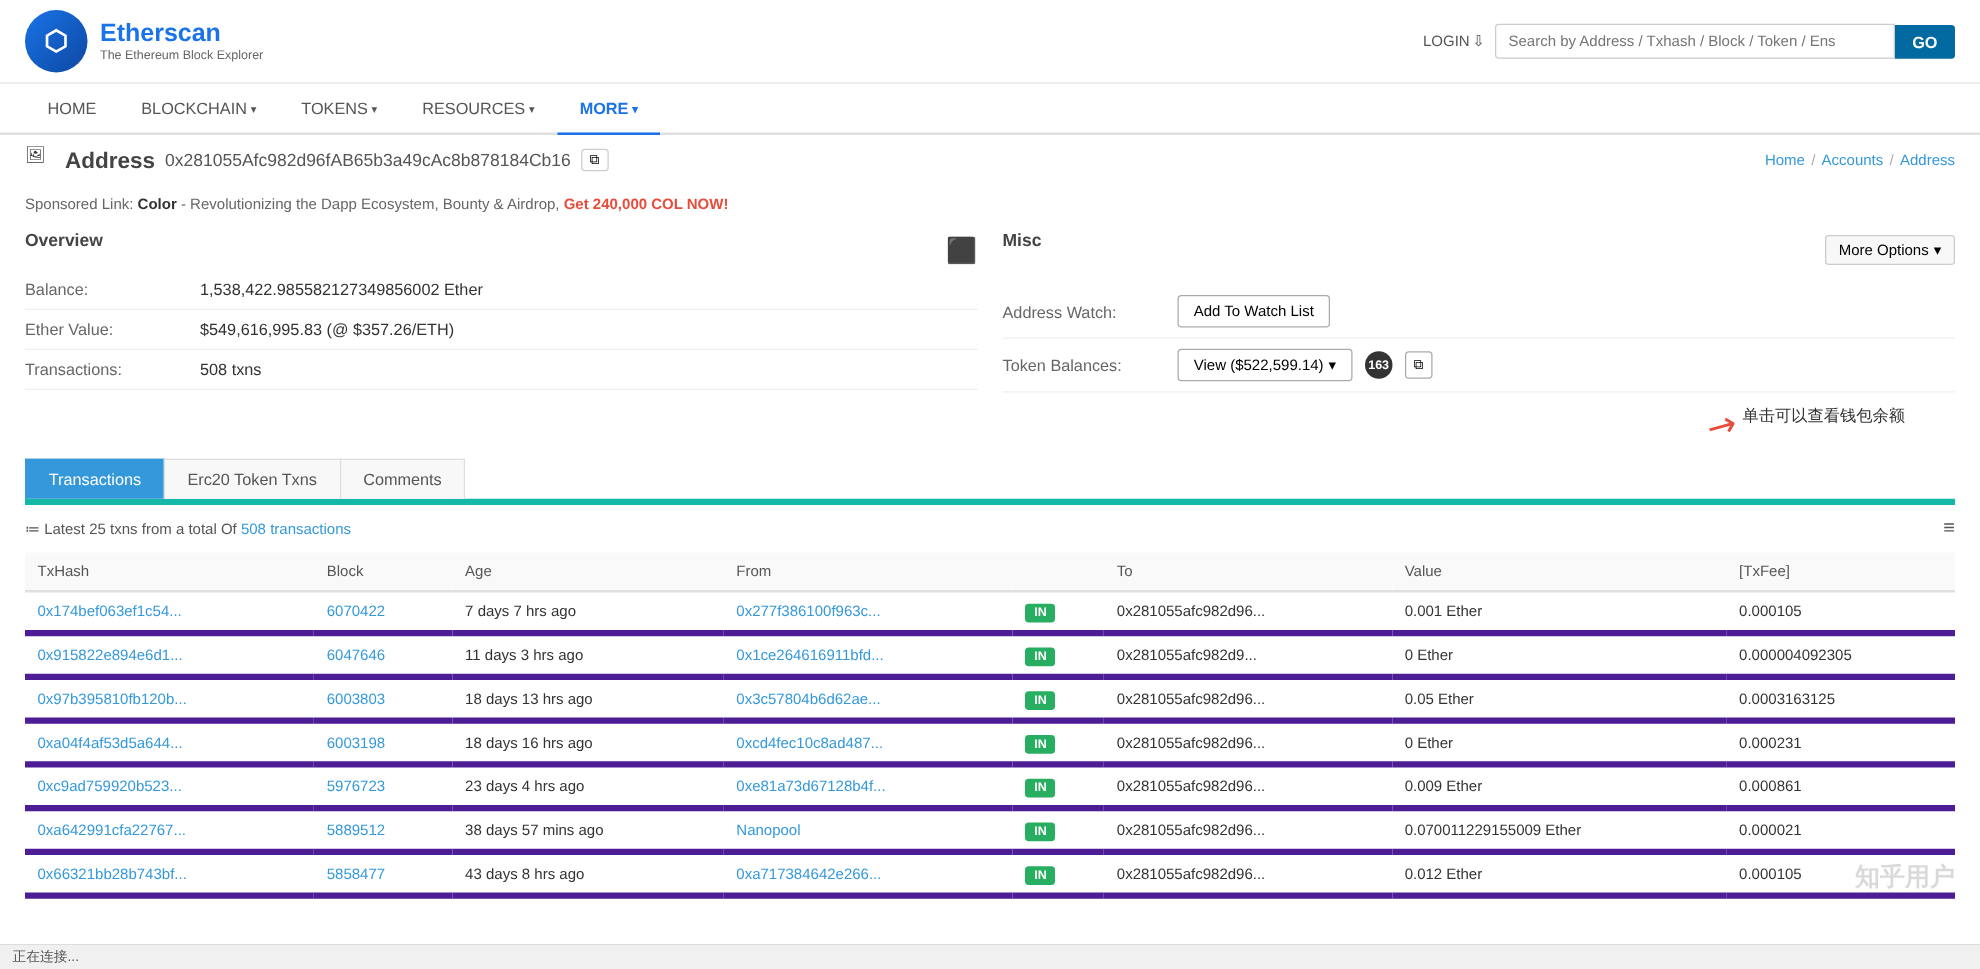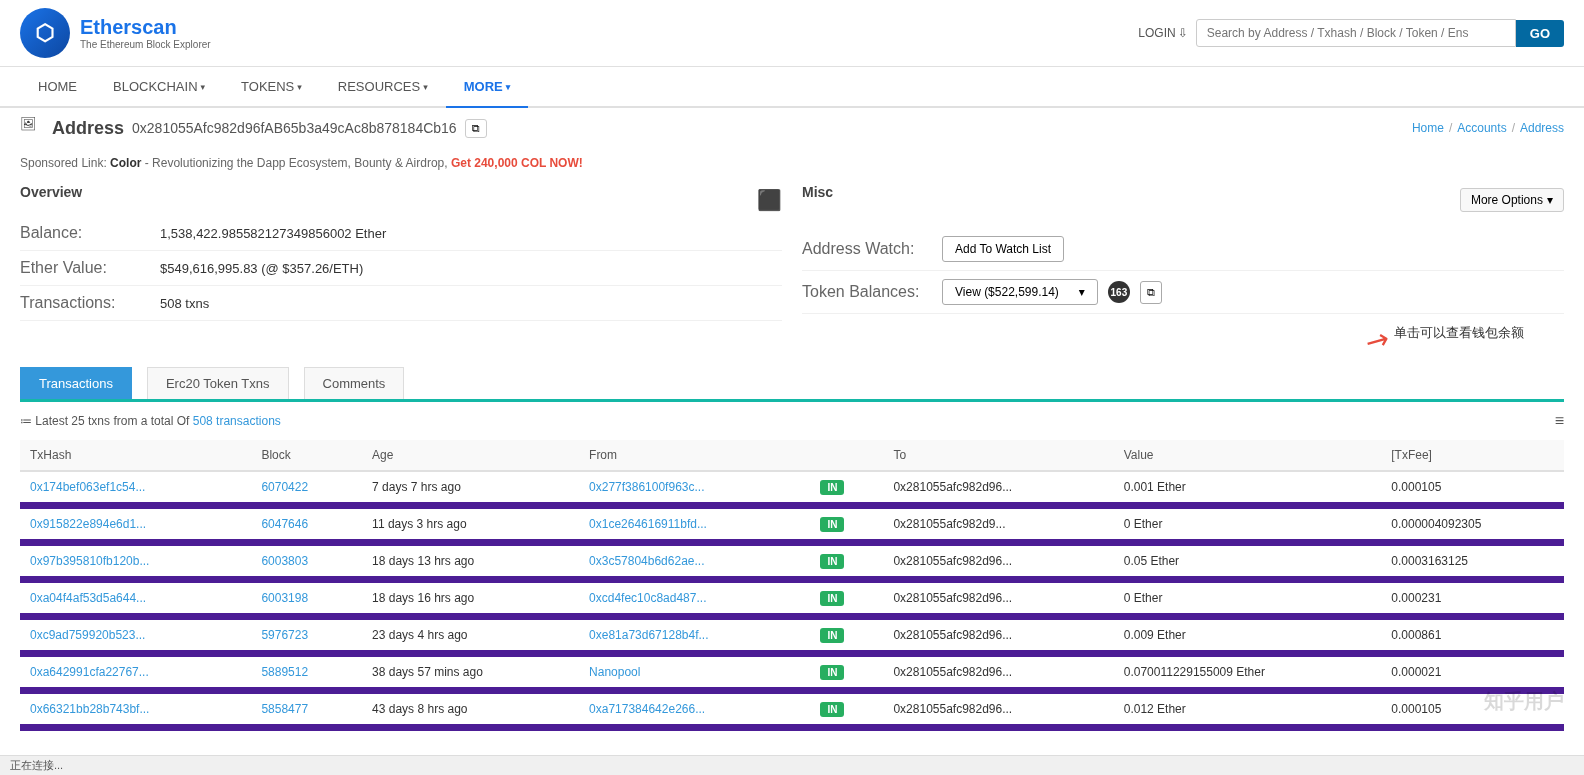--- a/index.html
+++ b/index.html
@@ -41,47 +41,47 @@
     .sponsored strong { color: #333; font-weight: bold; }
 
     
     .main-content { padding: 10px 20px; display: flex; gap: 20px; }
     .left-panel { flex: 1; }
     .right-panel { flex: 1; }
 
     .section-title { font-size: 14px; font-weight: bold; color: #444; margin-bottom: 12px; padding-bottom: 4px; }
 
     .info-row { display: flex; align-items: center; padding: 8px 0; border-bottom: 1px solid #f0f0f0; }
-    .info-label { width: 140px; color: #666; font-size: 16px; }
+    .info-label { width: 140px; color: #666; font-size: 13px; }
     .info-value { color: #333; font-size: 13px; }
 
     
     .misc-header { display: flex; justify-content: space-between; align-items: center; margin-bottom: 12px; }
     .more-options-btn { border: 1px solid #ccc; background: #f8f8f8; padding: 4px 10px; cursor: pointer; font-size: 12px; display: flex; align-items: center; gap: 4px; border-radius: 3px; }
     .watch-btn { border: 1px solid #aaa; background: #fff; padding: 5px 12px; cursor: pointer; font-size: 12px; border-radius: 3px; }
     .token-row { display: flex; align-items: center; gap: 10px; }
-    .view-btn { border: 1px solid #aaa; background: #fff; padding: 5px 12px; cursor: pointer; font-size: 12px; border-radius: 3px; display: flex; align-items: center; gap: 20px; }
+    .view-btn { border: 1px solid #aaa; background: #fff; padding: 5px 12px; cursor: pointer; font-size: 12px; border-radius: 3px; display: flex; align-items: center; gap: 4px; }
     .badge-163 { background: #333; color: white; border-radius: 50%; width: 22px; height: 22px; display: flex; align-items: center; justify-content: center; font-size: 10px; font-weight: bold; }
     .expand-icon { border: 1px solid #aaa; padding: 4px 6px; cursor: pointer; font-size: 11px; border-radius: 3px; background: #fff; }
 
     
     .tabs-area { padding: 0 20px; }
-    .tabs { display: flex; gap: 16px; border-bottom: 3px solid #14b8a6; }
+    .tabs { display: flex; gap: 0; border-bottom: 5px solid #14b8a6; }
     .tab { padding: 8px 18px; cursor: pointer; font-size: 13px; color: #555; border: 1px solid #ddd; background: #f8f8f8; margin-right: -1px; border-bottom: none; }
     .tab.active { background: #3498db; color: white; border-color: #3498db; }
 
     
     .table-area { padding: 10px 20px; }
     .table-header { display: flex; justify-content: space-between; align-items: center; margin-bottom: 10px; font-size: 12px; color: #555; }
     .table-header a { color: #3498db; text-decoration: none; }
     .filter-icon { cursor: pointer; font-size: 16px; color: #555; }
     
     table { width: 100%; border-collapse: collapse; font-size: 12px; }
     thead th { padding: 8px 10px; text-align: left; color: #555; font-weight: normal; border-bottom: 2px solid #e0e0e0; background: #f9f9f9; }
-    tbody tr { border-bottom: 7px solid #4c1d95; }
+    tbody tr { border-bottom: 5px solid #4c1d95; }
     tbody td { padding: 8px 10px; color: #333; vertical-align: middle; }
     .tx-link { color: #3498db; text-decoration: none; }
     .block-link { color: #3498db; text-decoration: none; }
     .addr-link { color: #3498db; text-decoration: none; }
     .in-badge { background: #27ae60; color: white; padding: 2px 7px; border-radius: 3px; font-size: 10px; font-weight: bold; }
     
     
     .status-bar { position: fixed; bottom: 0; left: 0; right: 0; background: #f0f0f0; padding: 2px 10px; font-size: 11px; color: #555; border-top: 1px solid #ddd; margin-top: 20px; }
 
     

